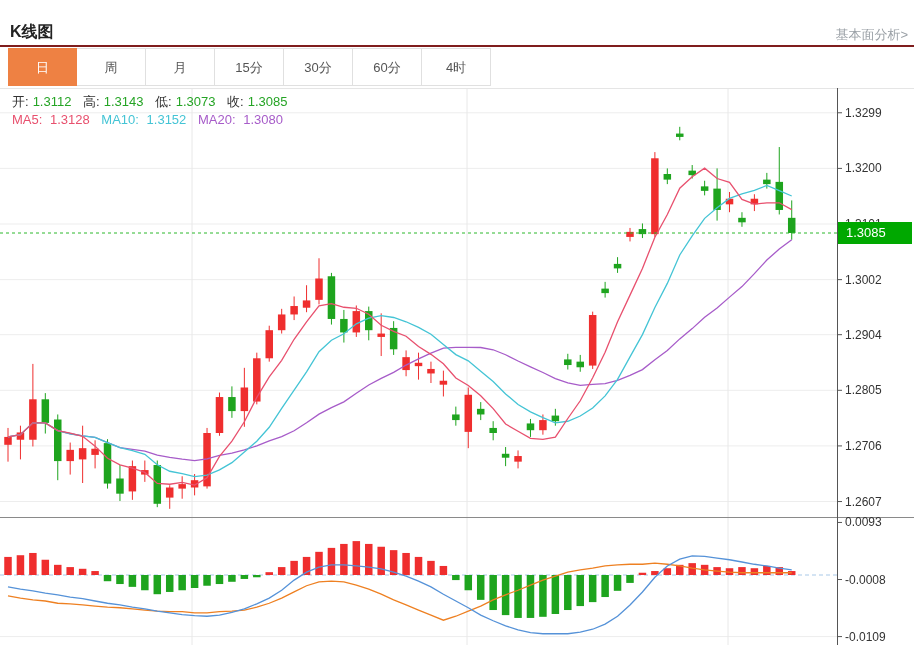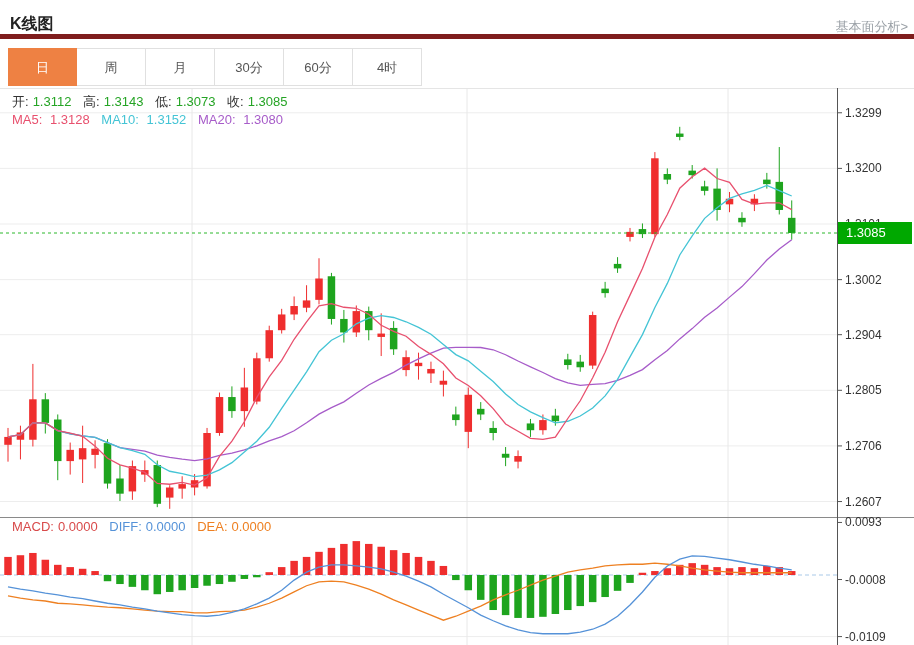--- a/index.html
+++ b/index.html
@@ -1,18 +1,18 @@
 <!DOCTYPE html>
 <html style="--tab-active: #ee8143; --green-val: #25a425; --ma5: #e8506e; --ma10: #44c4d5; --ma20: #a75cc9; --macd-red: #d84a4a; --diff-blue: #5592d8; --dea-orange: #ee8022;"><head>
 <meta charset="utf-8">
 <style>
   html,body{margin:0;padding:0;width:914px;height:645px;background:#fff;overflow:hidden;
     font-family:"Liberation Sans","DejaVu Sans",sans-serif;}
   .widget{position:relative;width:914px;height:645px;}
-  .header{position:absolute;top:8px;left:0;width:914px;height:31px;border-bottom:5px solid #7f1d1d;box-sizing:border-box;}
+  .header{position:absolute;top:16px;left:0;width:914px;height:31px;border-bottom:2px solid #7f1d1d;box-sizing:border-box;}
   .title{position:absolute;left:10px;top:6px;font-size:16px;font-weight:bold;color:#222;}
   .fund-link{position:absolute;right:6px;top:10px;font-size:13px;color:#9aa0a6;text-decoration:none;cursor:pointer;}
   .tabs{position:absolute;top:48px;left:8px;display:flex;}
   .tab{width:69px;height:38px;line-height:38px;text-align:center;font-size:13px;color:#555;
     border:1px solid #e0e0e0;border-left:none;box-sizing:border-box;background:#fff;cursor:pointer;}
   .tab:first-child{border-left:1px solid #e0e0e0;}
   .tab.active{background:var(--tab-active,#ee8143);border-color:var(--tab-active,#ee8143);color:#fff;}
   svg{position:absolute;top:0;left:0;}
   .inforow{position:absolute;left:12px;font-size:13px;white-space:nowrap;z-index:3;}
   .inforow span{margin-right:4px;}
@@ -28,20 +28,21 @@
 <div class="widget">
   <div class="header">
     <div class="title">K线图</div>
     <a class="fund-link">基本面分析&gt;</a>
   </div>
 
   <div class="tabs">
       <div class="tab active">日</div>
       <div class="tab">周</div>
       <div class="tab">月</div>
+      <div class="tab">15分</div>
       <div class="tab">30分</div>
       <div class="tab">60分</div>
       <div class="tab">4时</div>
     </div>
 
   <svg id="chart-svg" width="914" height="645" viewBox="0 0 914 645">
       <g>
         <line x1="0" y1="112.77528089887592" x2="837" y2="112.77528089887592" stroke="#ededed"></line>
         <line x1="0" y1="168.39325842696593" x2="837" y2="168.39325842696593" stroke="#ededed"></line>
         <line x1="0" y1="224.01123595505592" x2="837" y2="224.01123595505592" stroke="#ededed"></line>
@@ -295,18 +296,13 @@
     <span class="pair"><span class="lbl">低:</span><span class="green-val">1.3073</span></span>
     <span class="pair"><span class="lbl">收:</span><span class="green-val">1.3085</span></span>
   </div>
 
   <div class="inforow" style="top:112px;">
     <span class="pair"><span class="ma5">MA5:</span> <span class="ma5">1.3128</span></span>
     <span class="pair"><span class="ma10">MA10:</span> <span class="ma10">1.3152</span></span>
     <span class="pair"><span class="ma20">MA20:</span> <span class="ma20">1.3080</span></span>
   </div>
 
-  <div class="inforow" style="top:519px;">
-    <span class="pair"><span class="macd-red">MACD:</span><span class="macd-red">0.0000</span></span>
-    <span class="pair"><span class="diff-blue">DIFF:</span><span class="diff-blue">0.0000</span></span>
-    <span class="pair"><span class="dea-orange">DEA:</span><span class="dea-orange">0.0000</span></span>
-  </div>
 </div>
 
 </body></html>

